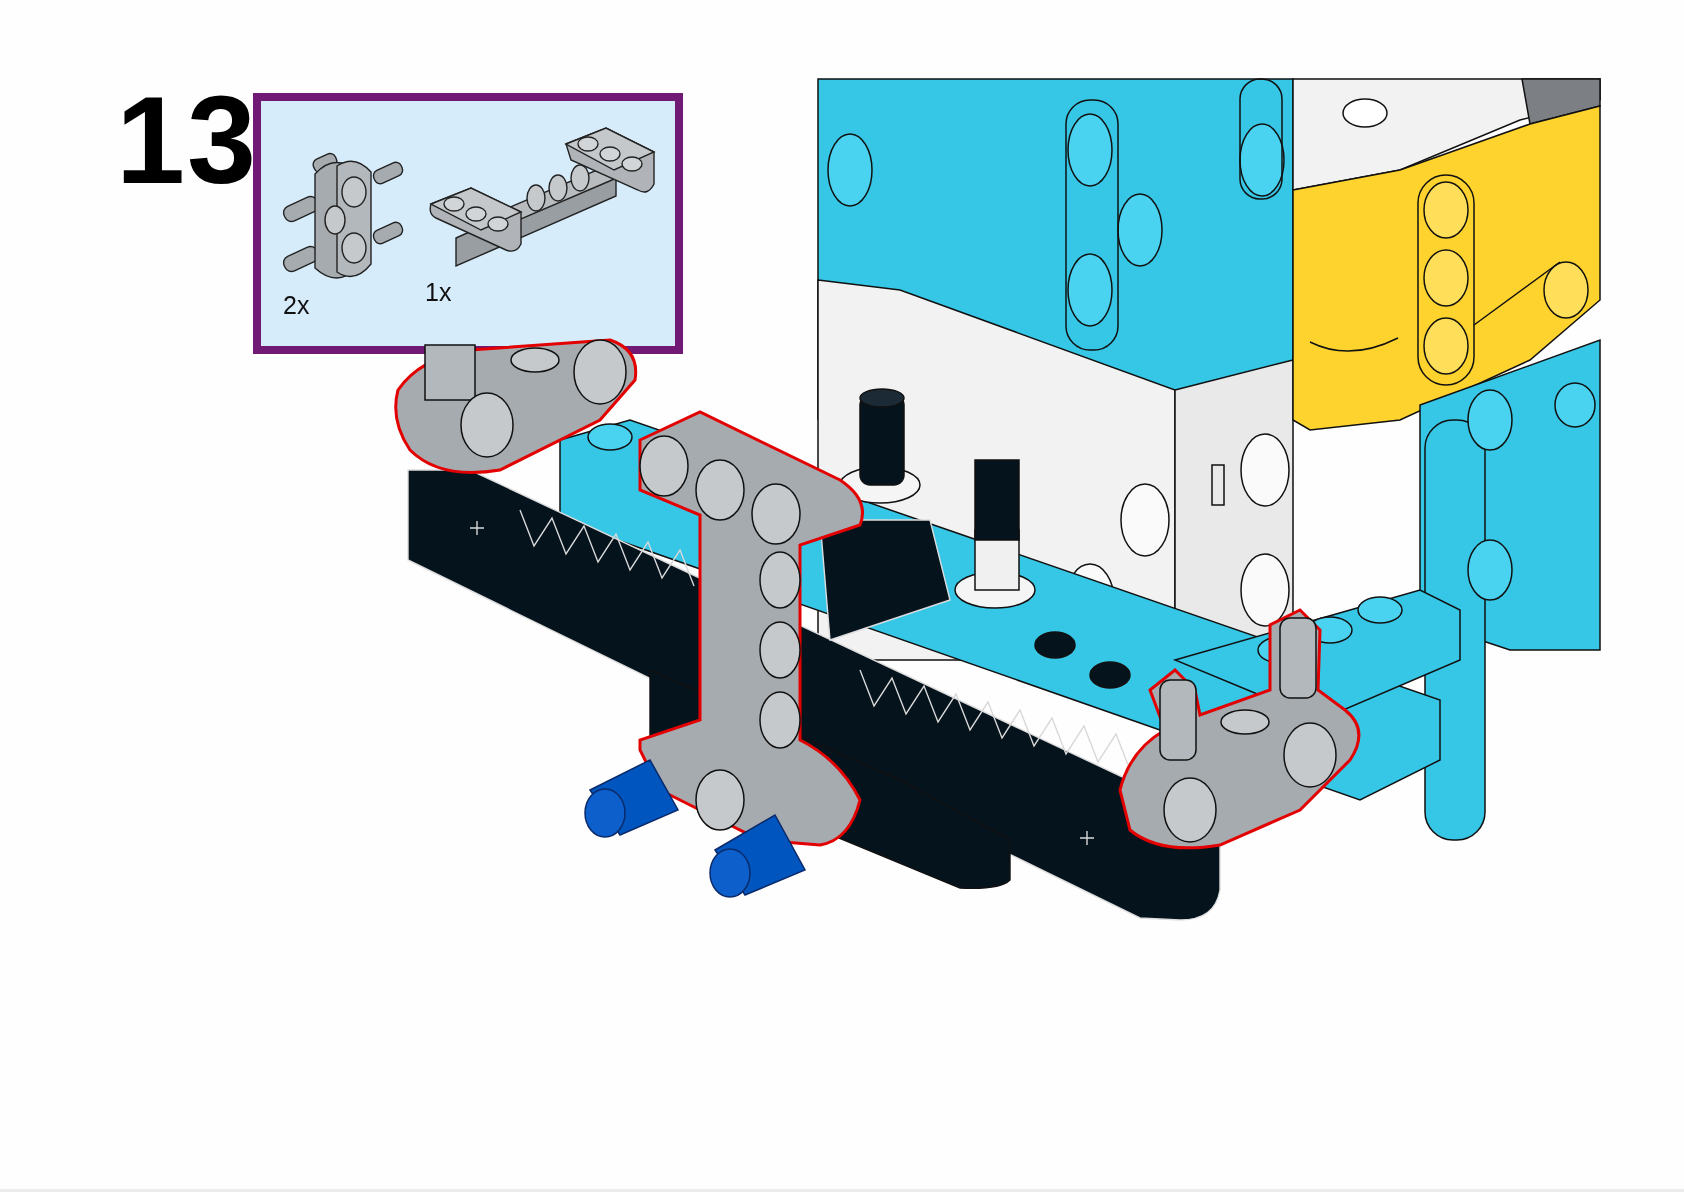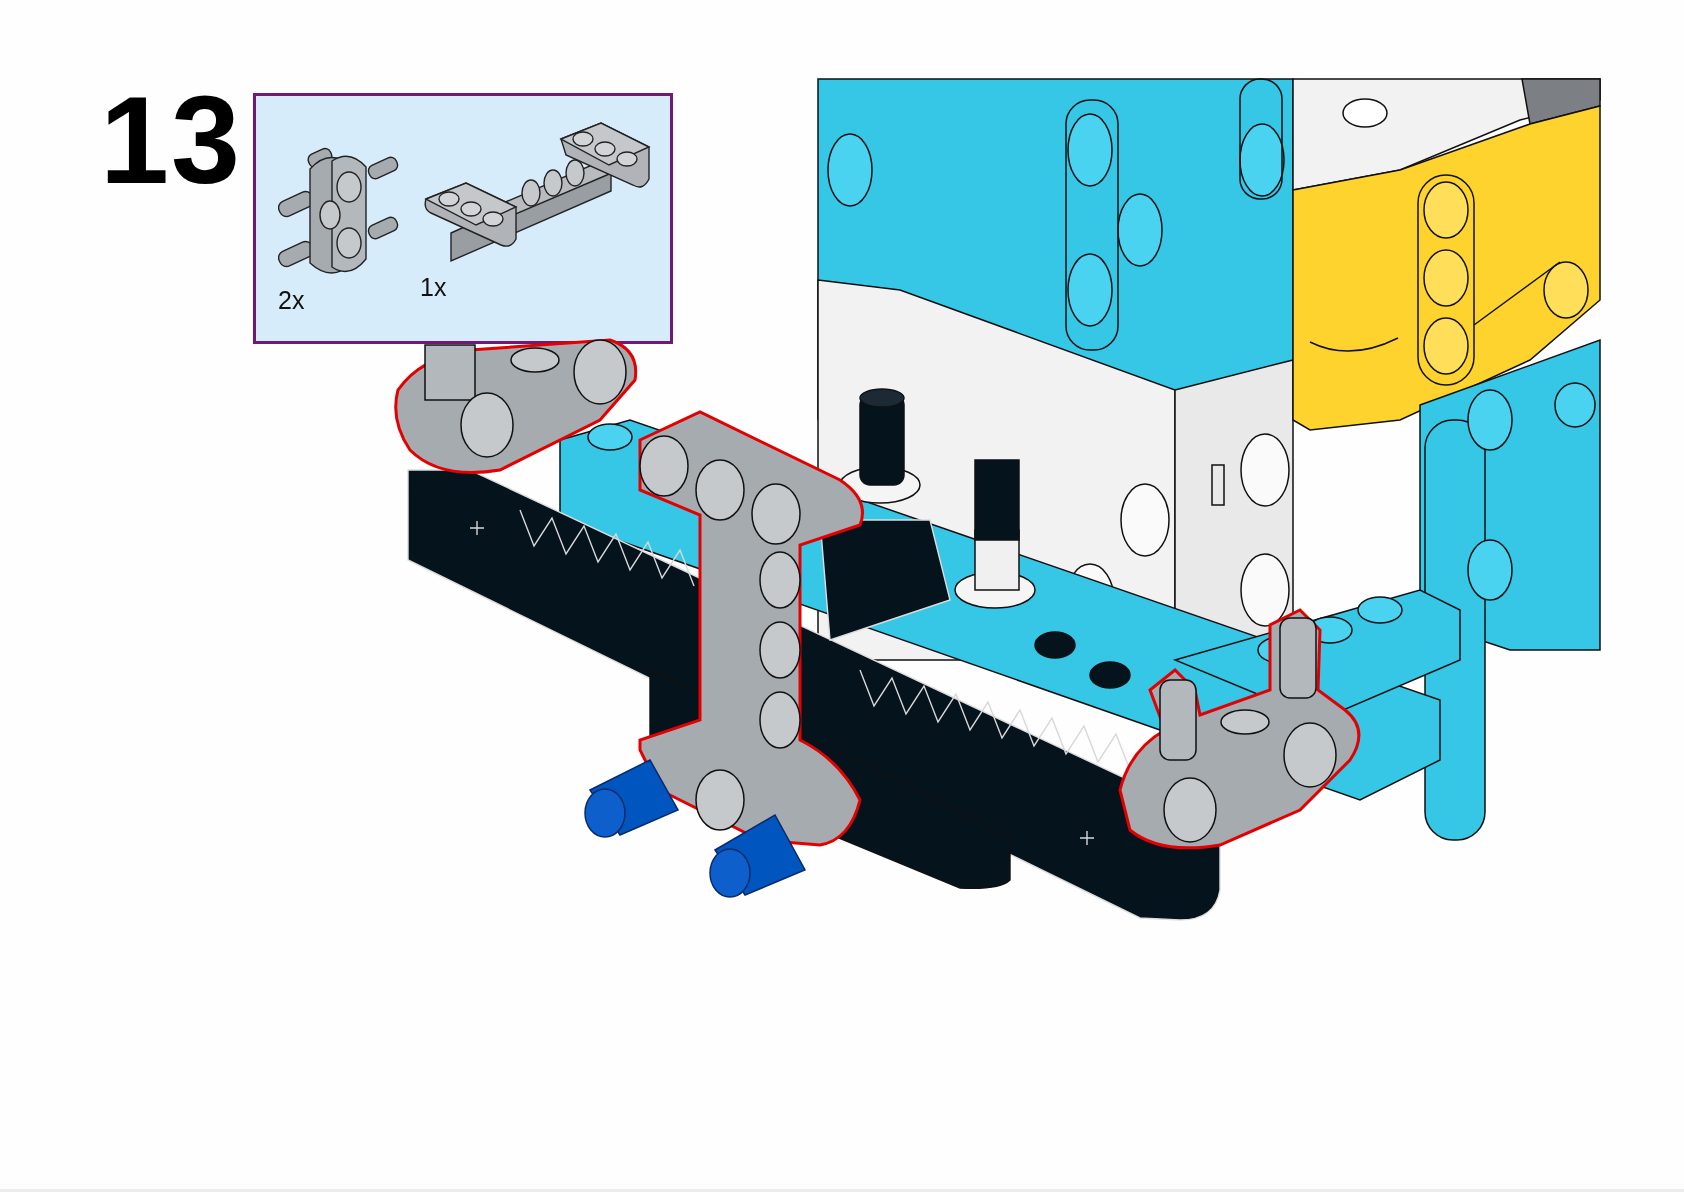--- a/index.html
+++ b/index.html
@@ -1,27 +1,27 @@
 <!DOCTYPE html>
 <html><head>
   <meta charset="utf-8">
   <style>
     html, body { margin: 0; padding: 0; }
     body {
       width: 1684px; height: 1192px; position: relative; overflow: hidden;
       background: #fefefe; font-family: "Liberation Sans", sans-serif;
     }
     .step-number {
-      position: absolute; left: 100px; top: 78px;
+      position: absolute; left: 116px; top: 78px;
       font-family: "Liberation Sans", sans-serif; font-weight: bold;
       font-size: 124px; line-height: 1; color: #000; letter-spacing: 2px;
     }
     .parts-box {
       position: absolute; left: 253px; top: 93px; width: 414px; height: 245px;
-      background: #d6ecfa; border: 3px solid #701a75; box-sizing: content-box;
+      background: #d6ecfa; border: 8px solid #701a75; box-sizing: content-box;
     }
     .part { position: absolute; }
     .part-qty {
       position: absolute; font-size: 25px; color: #111;
       font-family: "Liberation Sans", sans-serif;
     }
     .model { position: absolute; left: 0; top: 0; width: 1684px; height: 1192px; }
     .footer-line { position: absolute; left: 0; bottom: 0; width: 1684px; height: 3px; background: #ececec; }
   </style>
 </head>

